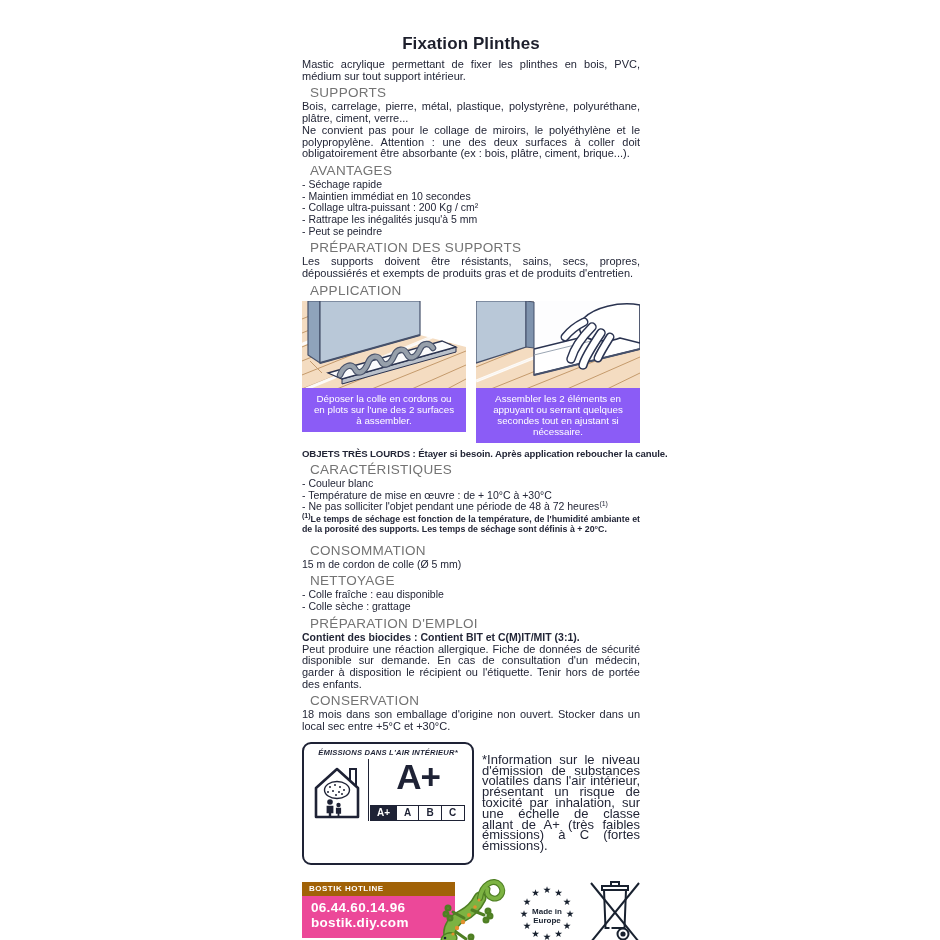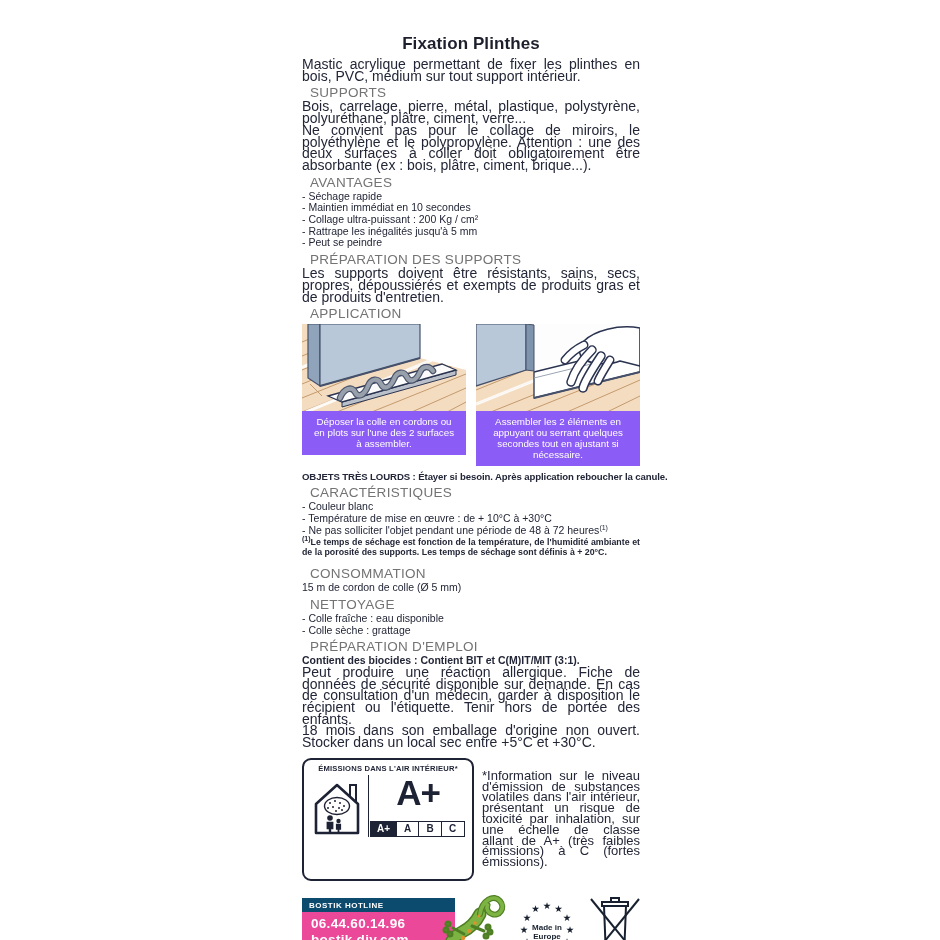--- a/index.html
+++ b/index.html
@@ -6,49 +6,49 @@
   html,body { margin:0; padding:0; }
   body {
     width:940px; height:940px; background:#ffffff; position:relative;
     font-family:"Liberation Sans", sans-serif; color:#232637;
     -webkit-font-smoothing:antialiased;
   }
   .col { position:absolute; left:302px; top:34px; width:338px; }
 
   .title { font-size:17px; font-weight:700; text-align:center; color:#1d1f2c; margin:0 0 5px 0; letter-spacing:0.1px; }
 
-  .body-text { font-size:14px; line-height:11.7px; margin:0; text-align:justify; }
+  .body-text { font-size:11px; line-height:11.7px; margin:0; text-align:justify; }
   .h-green { color:#737373; font-size:13.5px; font-weight:400; margin:3px 0 1px 8px; letter-spacing:0.3px; }
   .bullet { font-size:10.5px; line-height:11.7px; }
   .bold { font-weight:700; }
   sup.fn { font-size:7px; vertical-align:super; line-height:0; }
 
   .figures { display:flex; gap:10px; margin:3px 0 5px 0; align-items:flex-start; }
   .fig { width:164px; }
   .fig svg { display:block; }
   .caption { background:#8b5cf6; color:#ffffff; text-align:center; font-size:9.8px; line-height:11px; padding:5px 9px 6px 9px; }
 
   .heavy-line { font-size:9.6px; font-weight:700; letter-spacing:-0.1px; white-space:nowrap; margin-top:4px; }
   .footnote { font-size:8.8px; line-height:10px; font-weight:700; text-align:justify; margin-top:1px; }
 
   .bottomrow1 { display:flex; gap:8px; margin-top:9px; }
   .emis-box { width:172px; border:2px solid #1e2235; border-radius:9px; padding:3px 5px 5px 5px; background:#fff; flex:none; }
-  .emis-title { font-size:7.6px; font-weight:700; letter-spacing:0.2px; text-align:center; color:#1e2235; margin:1px 0 2px 0; white-space:nowrap; }
+  .emis-title { font-size:7.6px; font-weight:700; letter-spacing:0.2px; text-align:center; color:#1e2235; margin:1px 0 2px 0; white-space:nowrap;font-style:italic; }
   .emis-body { display:flex; align-items:stretch; }
   .emis-left { width:60px; flex:none; border-right:1.5px solid #1e2235; display:flex; align-items:center; justify-content:center; padding:1px 3px 1px 0; }
   .emis-right { flex:1; display:flex; flex-direction:column; align-items:center; justify-content:space-between; padding-top:1px; }
   .emis-grade { font-size:35px; font-weight:700; color:#1e2235; line-height:33px; letter-spacing:-1px; }
   .emis-scale { display:flex; margin-top:2px; }
   .emis-cell { min-width:24px; height:16px; border:1.5px solid #1e2235; margin-left:-1.5px; display:flex; align-items:center; justify-content:center; font-size:10px; font-weight:700; color:#1e2235; background:#fff; padding:0 3px; }
   .emis-cell.active { background:#1e2235; color:#fff; min-width:27px; }
   .emis-note { flex:1; font-size:13px; line-height:10.8px; text-align:justify; }
 
   .bottomrow2 { position:relative; margin-top:13px; height:72px; }
   .hotline { position:absolute; left:0; top:4px; width:153px; }
-  .hotline-bar { background:#0c4a6e; color:#ffffff; font-size:8px; font-weight:700; letter-spacing:0.5px; padding:2.5px 7px; }
+  .hotline-bar { background:#a16207; color:#ffffff; font-size:8px; font-weight:700; letter-spacing:0.5px; padding:2.5px 7px; }
   .hotline-box { background:#ec4899; color:#ffffff; font-weight:700; font-size:13.5px; line-height:15.5px; padding:4px 9px 7px 9px; letter-spacing:0.3px; }
   .gecko { position:absolute; left:134px; top:-8px; }
   .stars { position:absolute; left:212px; top:-2px; }
   .bin { position:absolute; left:284px; top:0; }
 
   .address { margin-top:1px; font-size:10.3px; line-height:12.5px; }
   .address .name { font-weight:700; font-size:11.5px; line-height:14px; }
 </style>
 </head>
 <body>
@@ -155,20 +155,21 @@
   <div class="bullet">15 m de cordon de colle (Ø 5 mm)</div>
 
   <div class="h-green">NETTOYAGE</div>
   <div class="bullet">- Colle fraîche : eau disponible</div>
   <div class="bullet">- Colle sèche : grattage</div>
 
   <div class="h-green">PRÉPARATION D'EMPLOI</div>
   <div class="bullet bold">Contient des biocides : Contient BIT et C(M)IT/MIT (3:1).</div>
   <p class="body-text">Peut produire une réaction allergique. Fiche de données de sécurité disponible sur demande. En cas de consultation d'un médecin, garder à disposition le récipient ou l'étiquette. Tenir hors de portée des enfants.</p>
 
+  <div class="h-green">CONSERVATION</div>
   <p class="body-text">18 mois dans son emballage d'origine non ouvert. Stocker dans un local sec entre +5°C et +30°C.</p>
 
   <div class="bottomrow1">
     <div class="emis-box">
       <div class="emis-title">ÉMISSIONS DANS L'AIR INTÉRIEUR*</div>
       <div class="emis-body">
         <div class="emis-left">
           <svg width="54" height="60" viewBox="0 0 54 60">
             <path d="M40,20 L40,9 L46,9 L46,26" fill="none" stroke="#1e2235" stroke-width="2"></path>
             <path d="M6,28 L27,9 L48,28 L48,57 L6,57 Z" fill="#ffffff" stroke="#1e2235" stroke-width="2.6" stroke-linejoin="round"></path>

